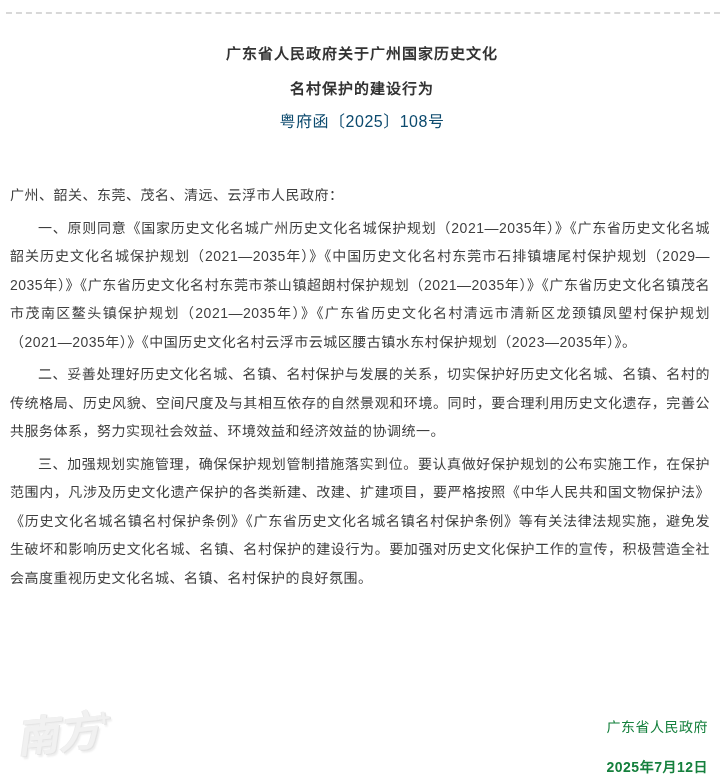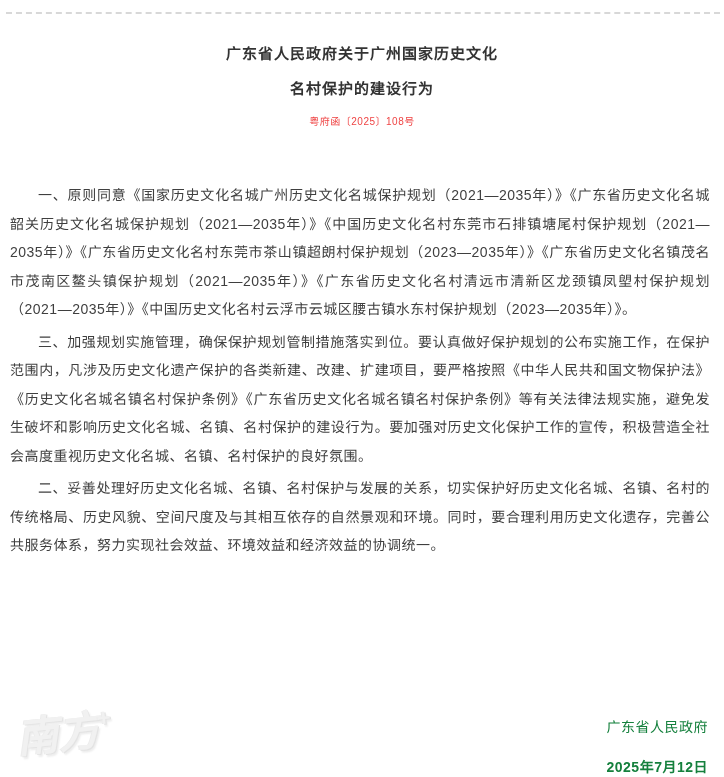--- a/index.html
+++ b/index.html
@@ -25,22 +25,22 @@
     text-align: center;
   }
   .title-line {
     font-size: 15px;
     font-weight: bold;
     color: #333333;
     line-height: 35px;
     letter-spacing: 1px;
   }
   .doc-number {
-    font-size: 10px;
-    color: #ef4444;
+    font-size: 16px;
+    color: #0c4a6e;
     line-height: 28px;
     margin-top: 2px;
     letter-spacing: 0.5px;
   }
   .doc-body {
     margin-top: 45px;
     padding: 0 14px 0 10px;
     font-size: 14px;
     line-height: 28.5px;
     color: #3f3f3f;
@@ -88,23 +88,24 @@
 
   <div class="dashed-line"></div>
 
   <div class="doc-header">
     <div class="title-line">广东省人民政府关于广州国家历史文化</div>
     <div class="title-line">名村保护的建设行为</div>
     <div class="doc-number">粤府函〔2025〕108号</div>
   </div>
 
   <div class="doc-body">
-    <p class="para">一、原则同意《国家历史文化名城广州历史文化名城保护规划（2021—2035年）》《广东省历史文化名城韶关历史文化名城保护规划（2021—2035年）》《中国历史文化名村东莞市石排镇塘尾村保护规划（2021—2035年）》《广东省历史文化名村东莞市茶山镇超朗村保护规划（2023—2035年）》《广东省历史文化名镇茂名市茂南区鳌头镇保护规划（2021—2035年）》《广东省历史文化名村清远市清新区龙颈镇凤塱村保护规划（2021—2035年）》《中国历史文化名村云浮市云城区腰古镇水东村保护规划（2023—2035年）》。</p>
+    <p class="salutation">广州、韶关、东莞、茂名、清远、云浮市人民政府：</p>
+    <p class="para">一、原则同意《国家历史文化名城广州历史文化名城保护规划（2021—2035年）》《广东省历史文化名城韶关历史文化名城保护规划（2021—2035年）》《中国历史文化名村东莞市石排镇塘尾村保护规划（2029—2035年）》《广东省历史文化名村东莞市茶山镇超朗村保护规划（2021—2035年）》《广东省历史文化名镇茂名市茂南区鳌头镇保护规划（2021—2035年）》《广东省历史文化名村清远市清新区龙颈镇凤塱村保护规划（2021—2035年）》《中国历史文化名村云浮市云城区腰古镇水东村保护规划（2023—2035年）》。</p>
+    <p class="para">二、妥善处理好历史文化名城、名镇、名村保护与发展的关系，切实保护好历史文化名城、名镇、名村的传统格局、历史风貌、空间尺度及与其相互依存的自然景观和环境。同时，要合理利用历史文化遗存，完善公共服务体系，努力实现社会效益、环境效益和经济效益的协调统一。</p>
     <p class="para">三、加强规划实施管理，确保保护规划管制措施落实到位。要认真做好保护规划的公布实施工作，在保护范围内，凡涉及历史文化遗产保护的各类新建、改建、扩建项目，要严格按照《中华人民共和国文物保护法》《历史文化名城名镇名村保护条例》《广东省历史文化名城名镇名村保护条例》等有关法律法规实施，避免发生破坏和影响历史文化名城、名镇、名村保护的建设行为。要加强对历史文化保护工作的宣传，积极营造全社会高度重视历史文化名城、名镇、名村保护的良好氛围。</p>
-    <p class="para">二、妥善处理好历史文化名城、名镇、名村保护与发展的关系，切实保护好历史文化名城、名镇、名村的传统格局、历史风貌、空间尺度及与其相互依存的自然景观和环境。同时，要合理利用历史文化遗存，完善公共服务体系，努力实现社会效益、环境效益和经济效益的协调统一。</p>
   </div>
 
   <div class="signature">
     <div class="sig-issuer">广东省人民政府</div>
     <div class="sig-date">2025年7月12日</div>
   </div>
 
   <div class="watermark">
     <span>南方</span><span class="plus">+</span>
   </div>

